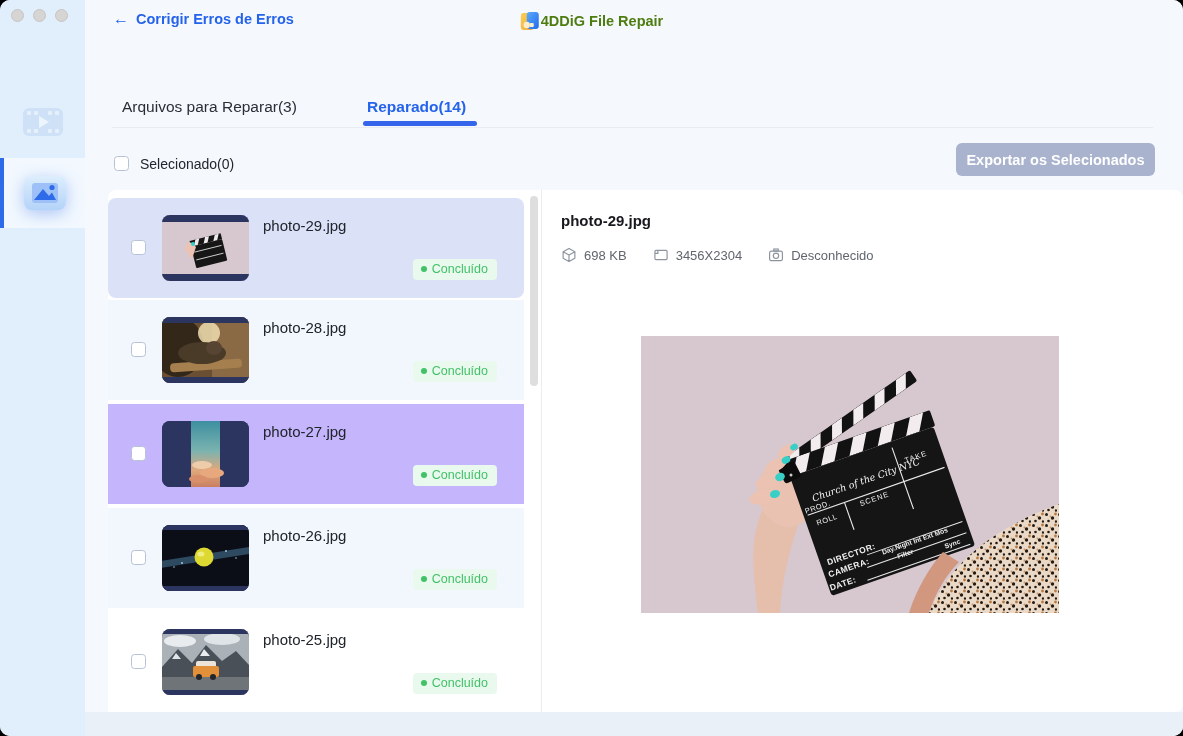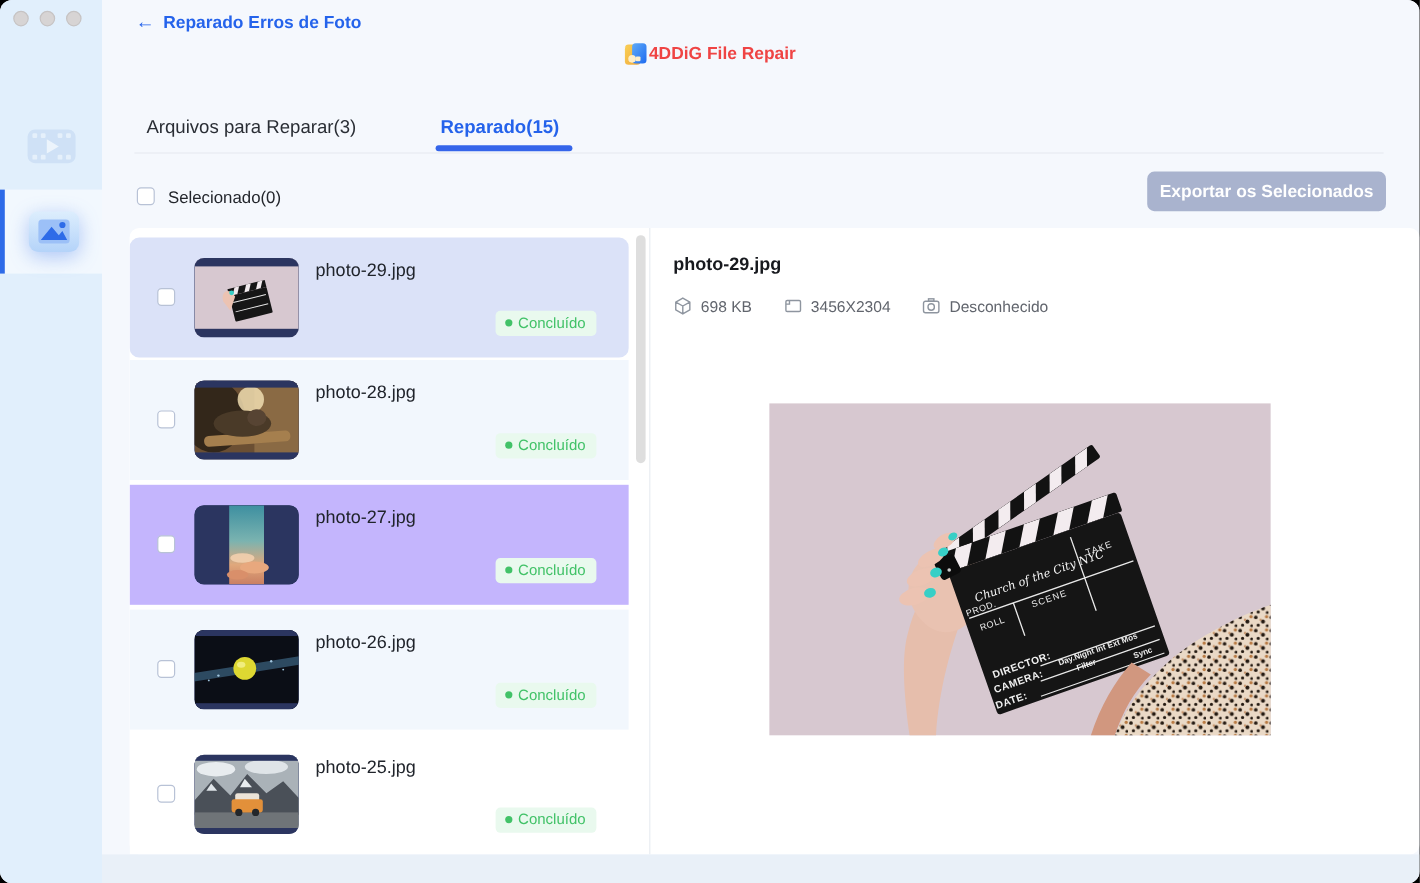--- a/index.html
+++ b/index.html
@@ -12,21 +12,21 @@
   .traffic span{width:13px;height:13px;border-radius:50%;background:#d7d4d4;border:1px solid #c6c3c3;}
   .side-item{position:absolute;left:0;width:85px;display:flex;align-items:center;justify-content:center;}
   .side-video{top:98px;height:48px;opacity:.85;}
   .side-photo{top:158px;height:70px;background:#f2f8fe;border-left:4px solid #2e6be8;}
   .photo-ic{filter:drop-shadow(0 4px 8px rgba(46,107,232,.35));}
 
   
   .main{position:relative;flex:1;height:100%;background:#f5f8fd;}
   .back-link{position:absolute;left:28px;top:11px;display:flex;align-items:center;gap:7px;color:#2563eb;font-size:14.5px;font-weight:600;cursor:pointer;}
   .back-arrow{font-size:16px;line-height:1;font-weight:700;}
-  .app-title{position:absolute;left:506px;top:10px;transform:translateX(-50%);display:flex;align-items:center;gap:0;font-size:14.5px;font-weight:600;color:#ef4444;margin-top:24px;}
+  .app-title{position:absolute;left:506px;top:10px;transform:translateX(-50%);display:flex;align-items:center;gap:0;font-size:14.5px;font-weight:600;color:#4d7c0f;}
 
   .tab{position:absolute;top:98px;font-size:15.5px;cursor:pointer;}
   .tab1{left:37px;color:#2a2e35;}
   .tab2{left:282px;color:#2563eb;font-weight:700;}
   .tab-underline{position:absolute;left:278px;top:121px;width:114px;height:5px;border-radius:3px;background:#3565ea;}
   .tab-line{position:absolute;left:27px;right:30px;top:127px;height:1px;background:#e8ecf2;}
 
   .cb{display:inline-block;width:15px;height:15px;border:1.5px solid #b8c2d6;border-radius:3.5px;background:#fff;cursor:pointer;}
   .select-row{position:absolute;left:29px;top:156px;display:flex;align-items:flex-start;gap:11px;font-size:14px;color:#23262c;}
   .export-btn{position:absolute;left:871px;top:143px;width:199px;height:33px;border:none;border-radius:6px;background:#a9b3ce;color:#fff;font-size:14.5px;font-weight:600;cursor:default;}
@@ -97,21 +97,21 @@
         <path d="M10 24 L19 13 L25 20 L28 16.5 L32 24 Z" fill="#2e6be8"></path>
         <circle cx="28" cy="11.5" r="2.6" fill="#2e6be8"></circle>
       </svg>
     </div>
   </div>
 
   <div class="main">
 
     <div class="back-link">
       <span class="back-arrow">←</span>
-      <span>Reparado Erros de Foto</span>
+      <span>Corrigir Erros de Erros</span>
     </div>
 
     <div class="app-title">
       <svg width="22" height="22" viewBox="0 0 22 22">
         <defs>
           <linearGradient id="lgy" x1="0" y1="0" x2="1" y2="1">
             <stop offset="0" stop-color="#f9cf55"></stop>
               <stop offset="1" stop-color="#f0a93c"></stop>
           </linearGradient>
           <linearGradient id="lgb" x1="0" y1="0" x2="1" y2="1">
@@ -122,21 +122,21 @@
         <path d="M2 6 q0-3 3-3 h4 l2 2 h-9 z" fill="url(#lgy)"></path>
         <rect x="2" y="4" width="13" height="16" rx="3" fill="url(#lgy)"></rect>
         <rect x="8" y="2" width="12" height="17" rx="3" fill="url(#lgb)"></rect>
         <circle cx="8" cy="15" r="3.2" fill="#fdeec9"></circle>
         <rect x="11" y="13" width="4" height="4" rx="1" fill="#fdeec9"></rect>
       </svg>
       <span>4DDiG File Repair</span>
     </div>
 
     <div class="tab tab1">Arquivos para Reparar(3)</div>
-    <div class="tab tab2">Reparado(15)</div>
+    <div class="tab tab2">Reparado(14)</div>
     <div class="tab-underline"></div>
     <div class="tab-line"></div>
 
     <div class="select-row">
       <span class="cb"></span>
       <span>Selecionado(0)</span>
     </div>
     <button class="export-btn">Exportar os Selecionados</button>
 
     <div class="card">

